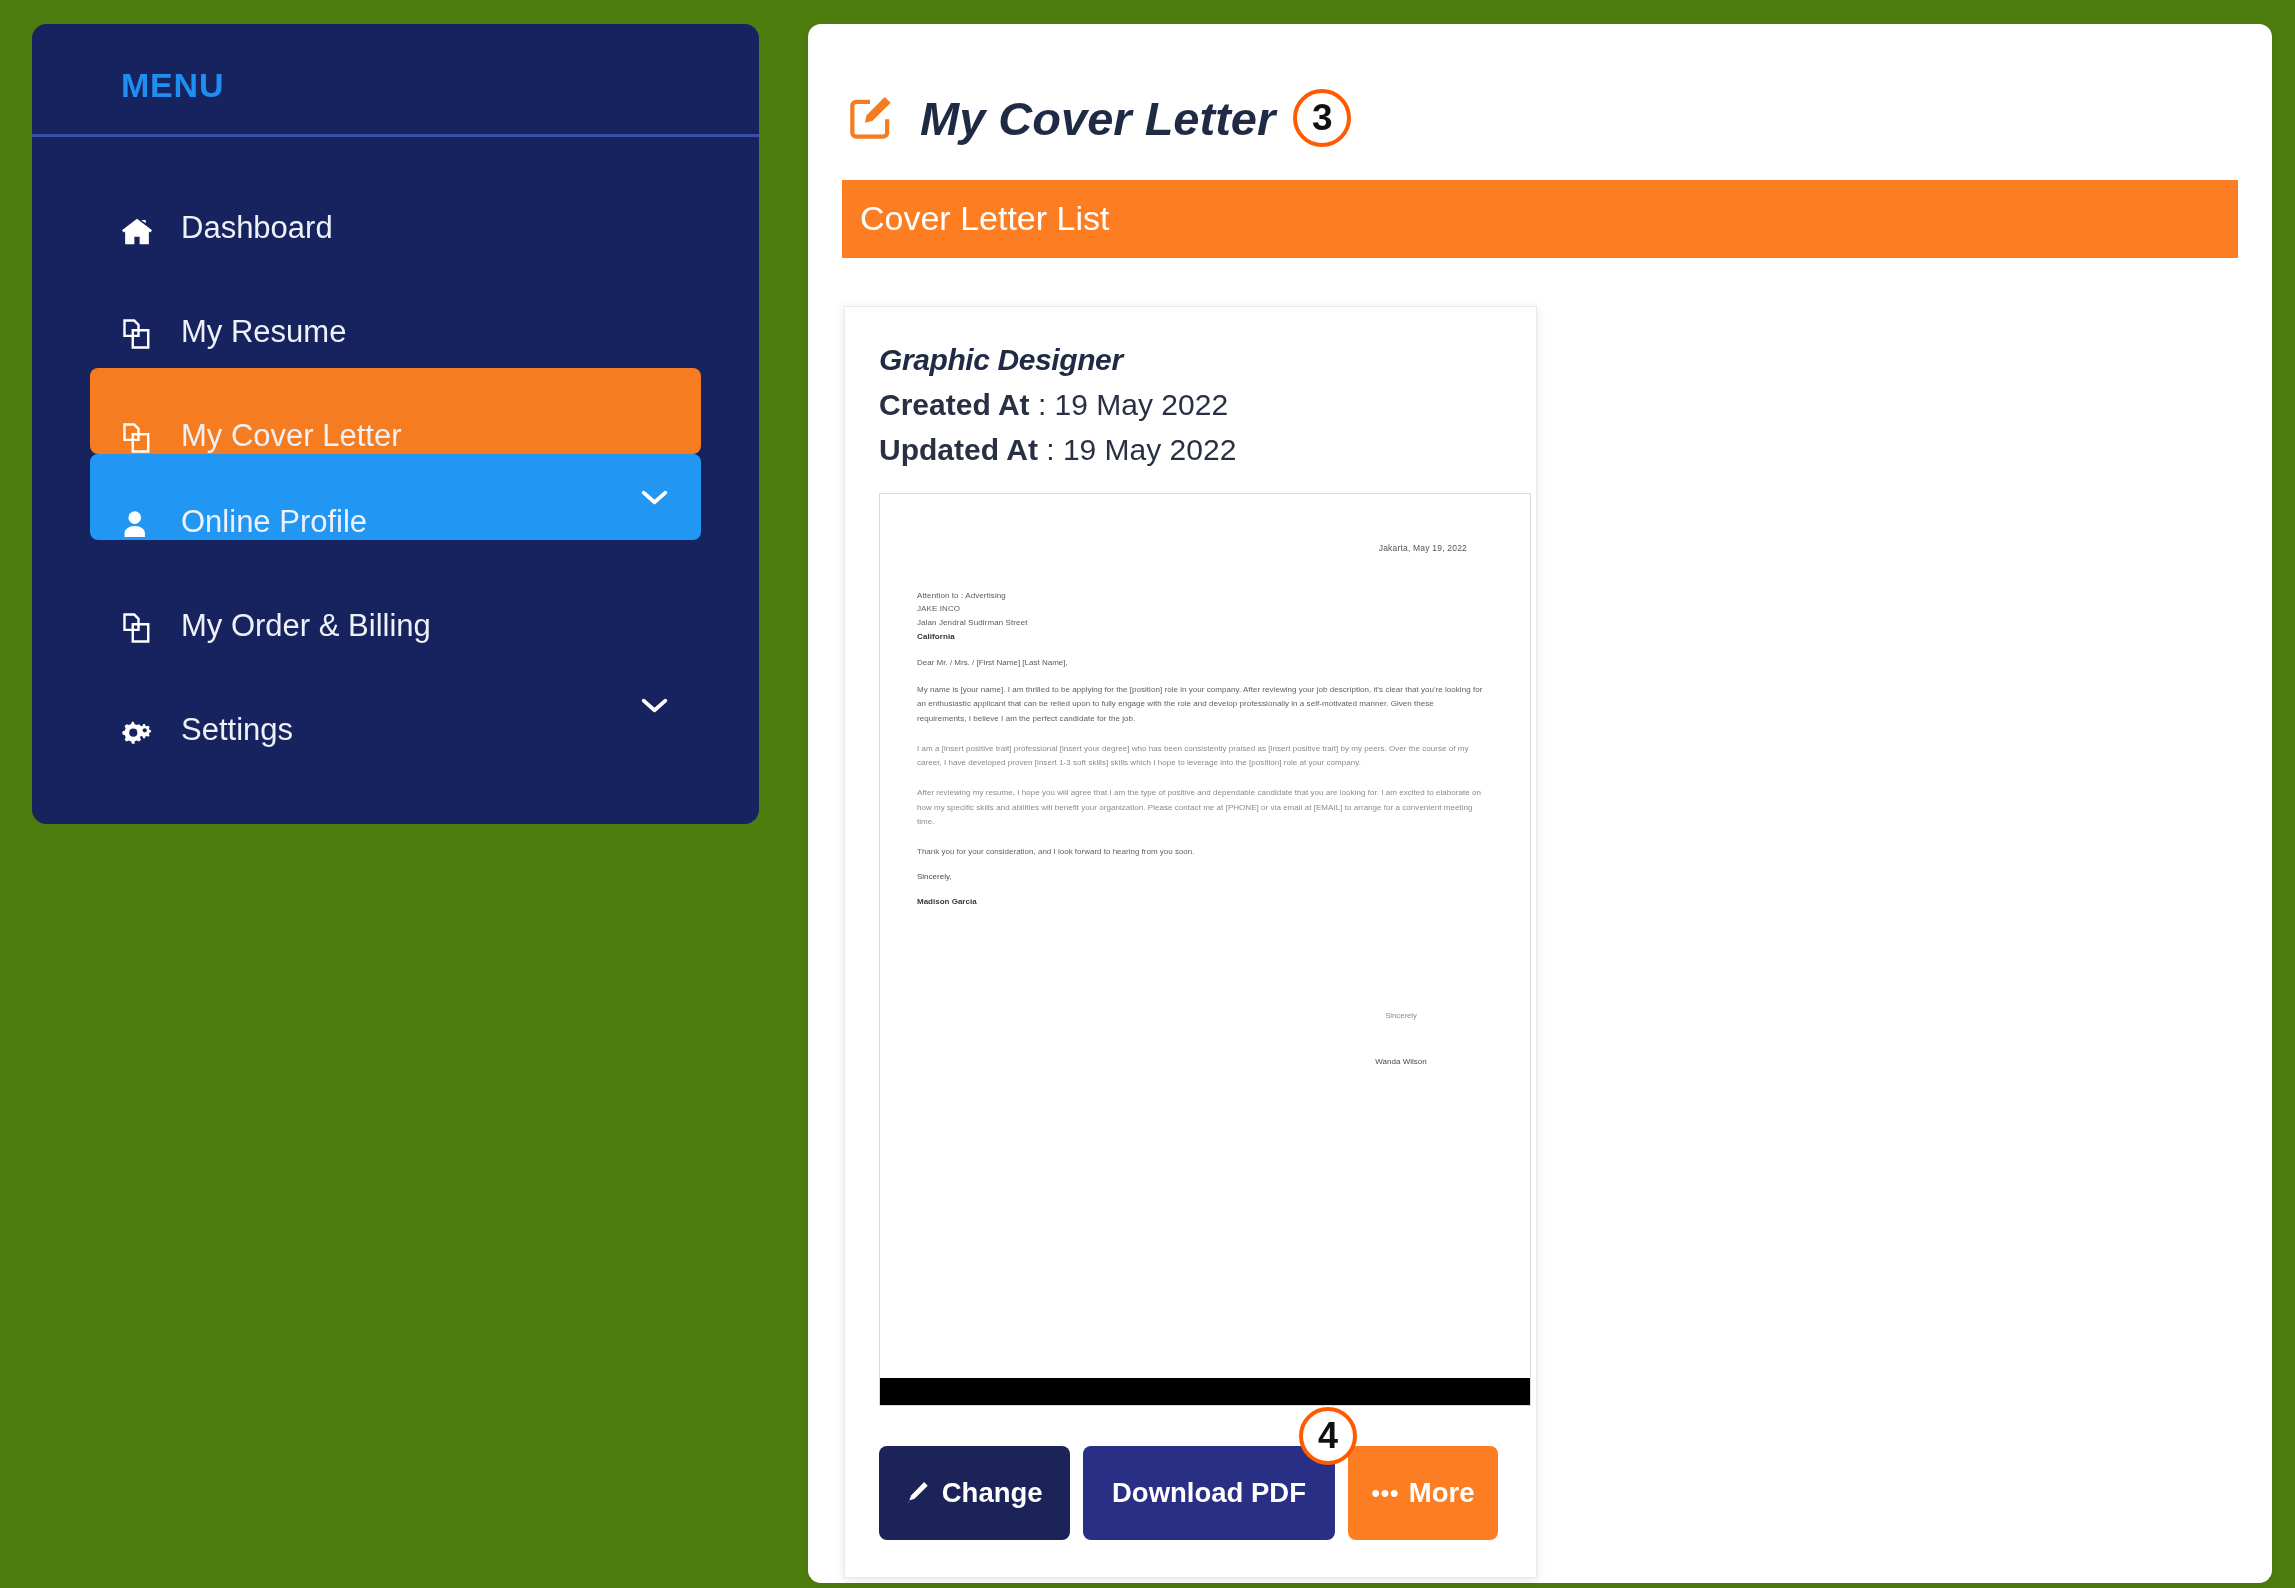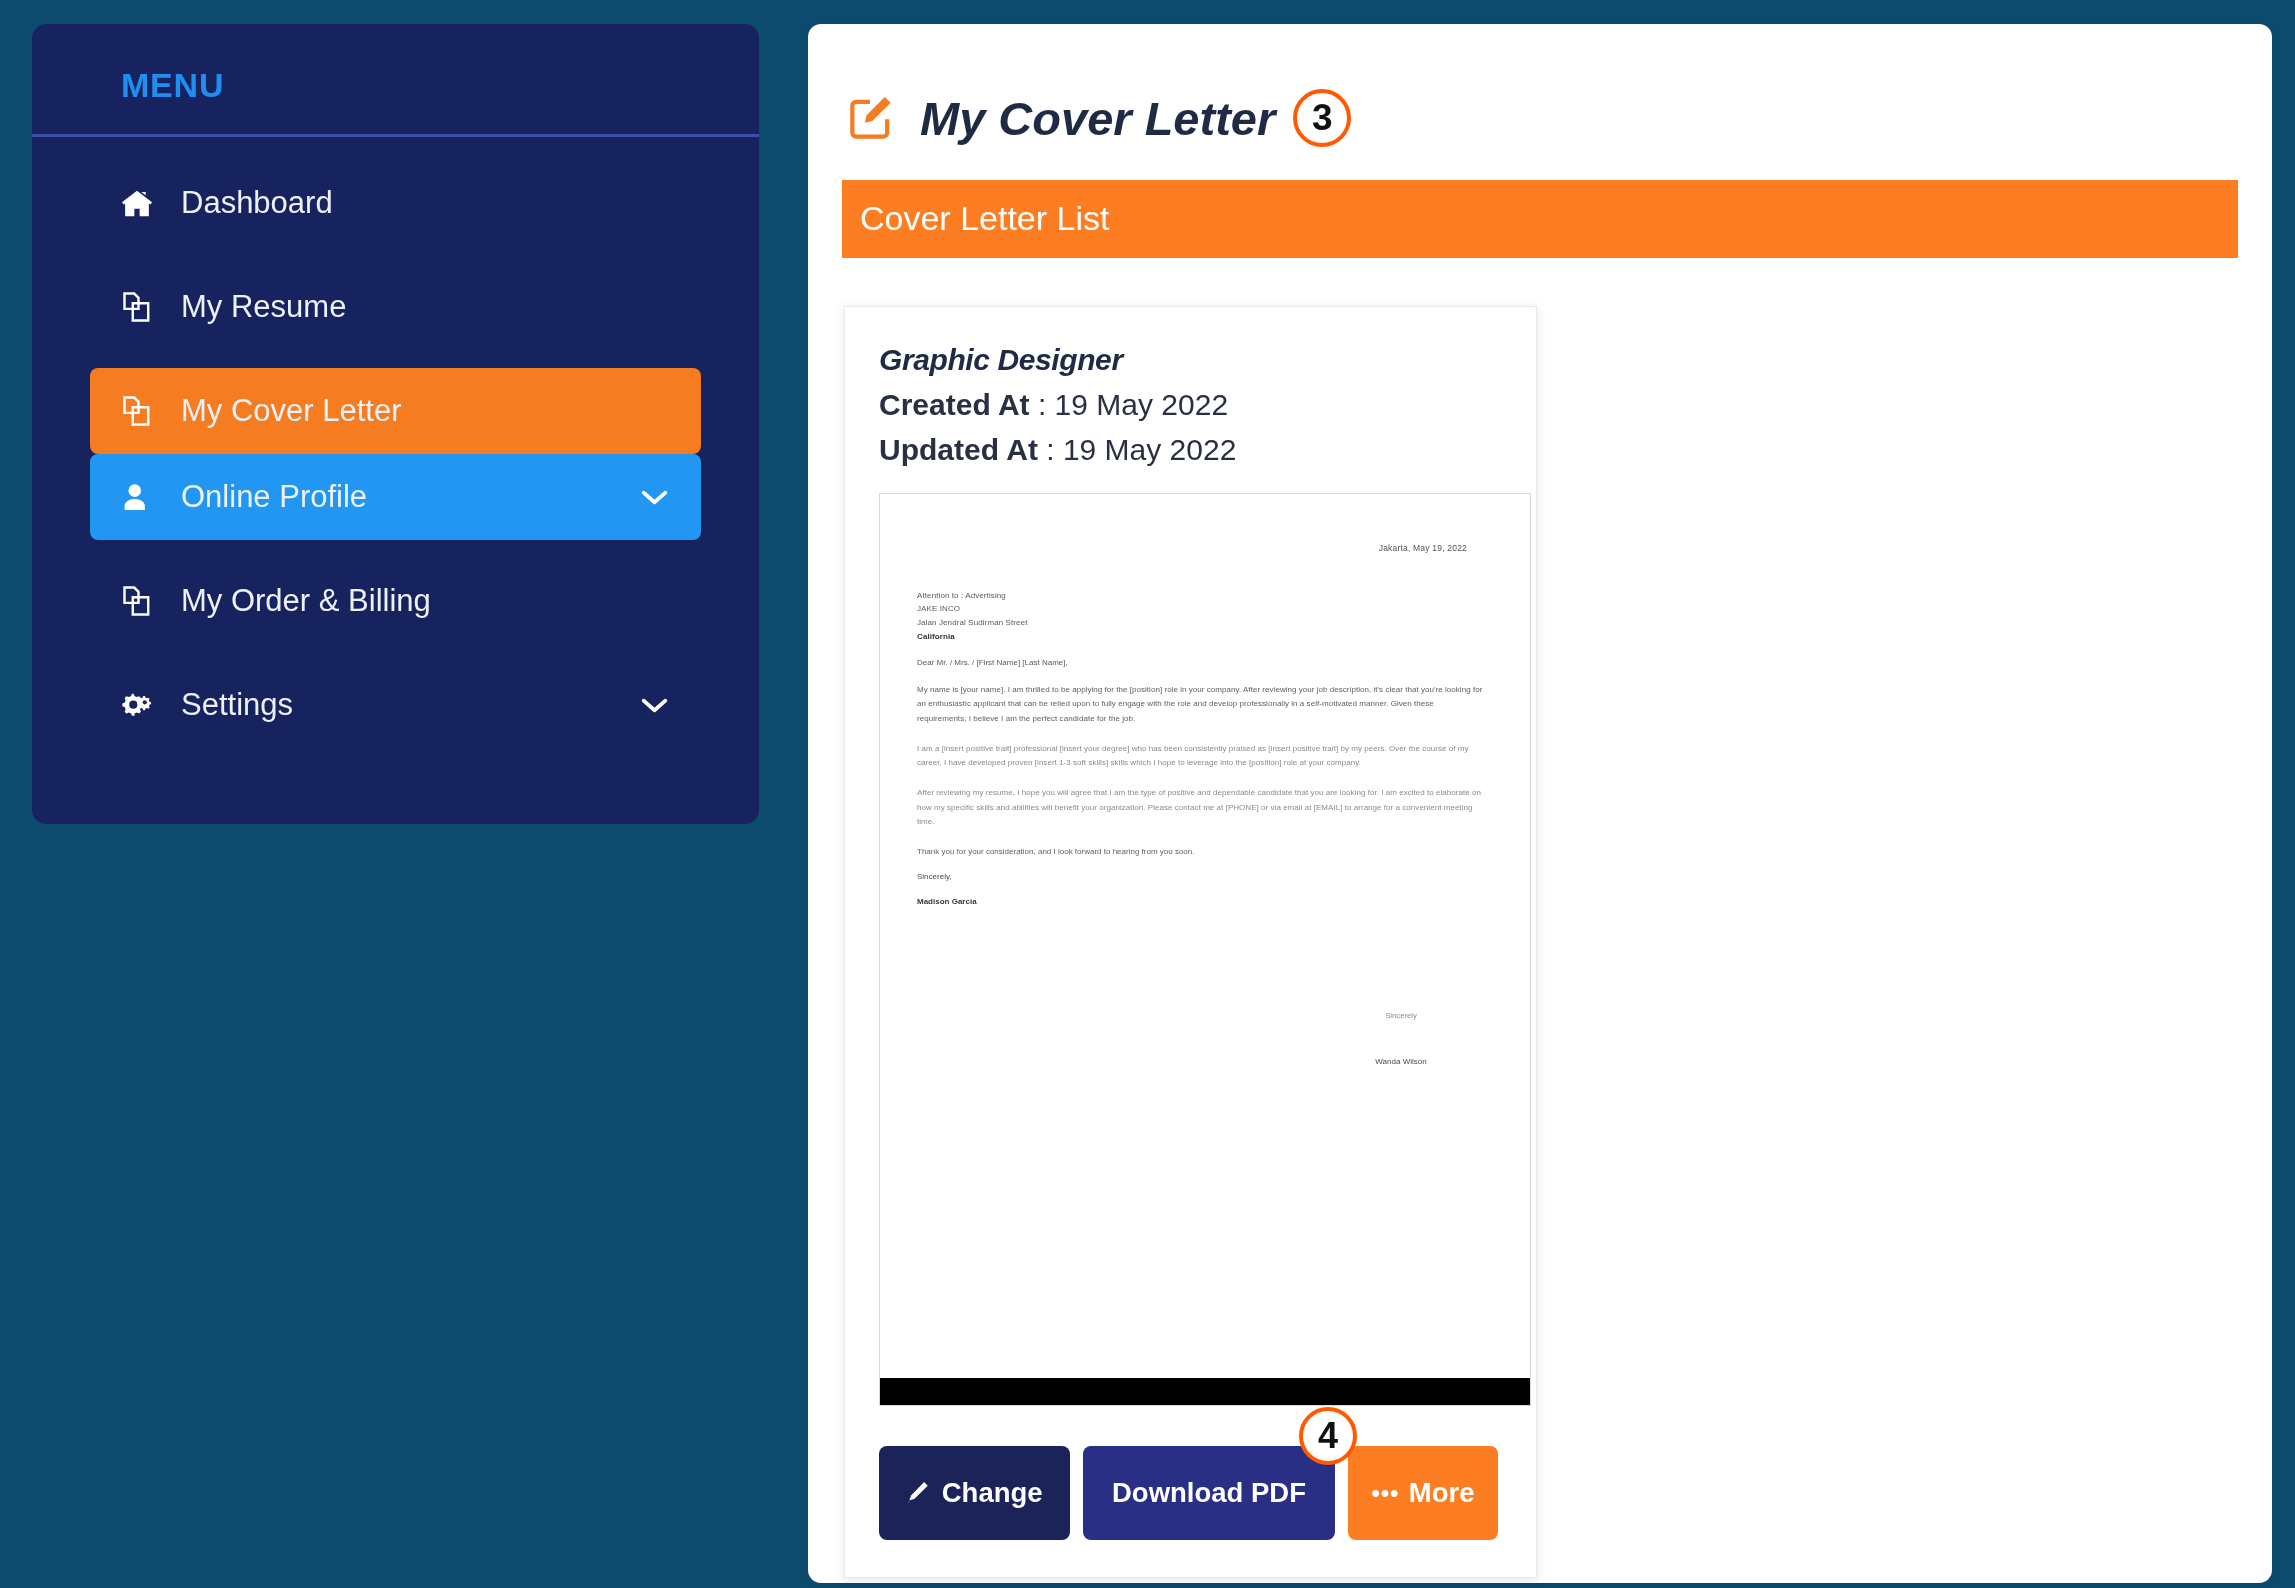--- a/index.html
+++ b/index.html
@@ -9,21 +9,21 @@
     height: 1589px;
     background: #fdf3ec;
     font-family: "Liberation Sans", sans-serif;
     overflow: hidden;
   }
 
   .page {
     position: relative;
     width: 2295px;
     height: 1589px;
-    background: #0c4a6e;
+    background: #4d7c0f;
   }
 
   
   .sidebar {
     position: absolute;
     left: 32px;
     top: 24px;
     width: 727px;
     height: 800px;
     background: #17235e;
@@ -51,21 +51,21 @@
     background: #3a50a8;
   }
   .nav {
     position: absolute;
     top: 136px;
     left: 0; right: 0;
   }
   .nav-item {
     position: relative;
     display: flex;
-    align-items: center;
+    align-items: flex-end;
     height: 86px;
     margin: 0 58px;
     border-radius: 8px;
     padding-left: 31px;
     color: #eef1f8;
     cursor: pointer;
   }
   .nav-item.plain { margin: 0 58px; }
   .nav-item.active-orange { background: #f57c20; }
   .nav-item.active-blue { background: #2196f3; }

